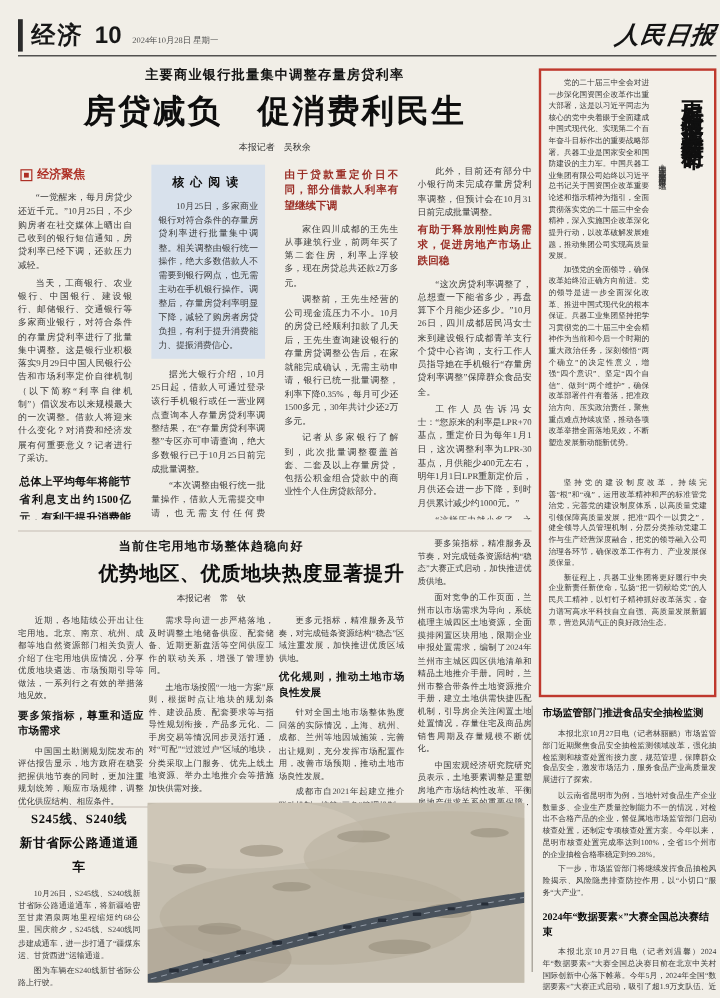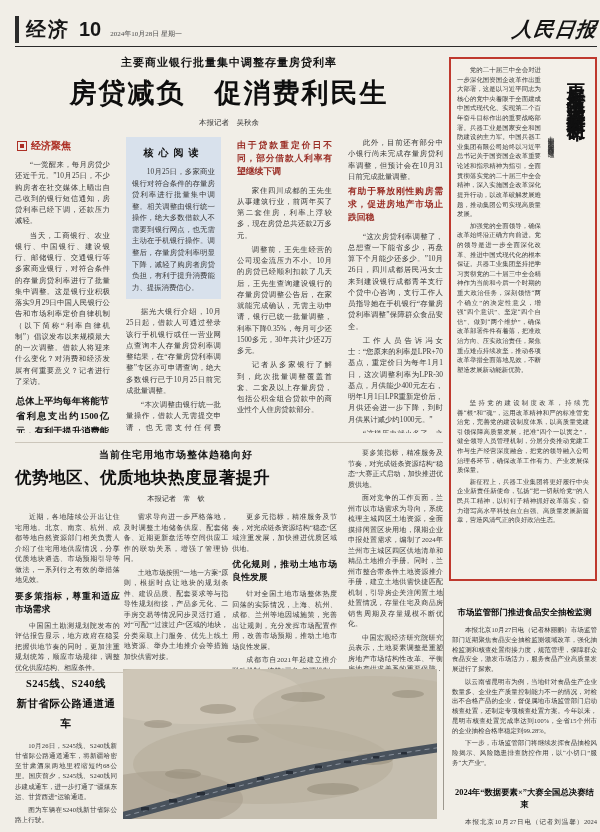--- a/index.html
+++ b/index.html
@@ -47,41 +47,41 @@
   .rb-title{writing-mode:vertical-rl;position:absolute;right:0;top:4px;font-size:19px;font-weight:900;
     letter-spacing:3px;color:#101010;}
   .rb-byline{writing-mode:vertical-rl;position:absolute;right:34px;top:66px;font-size:6.6px;color:#333;letter-spacing:1px;}
   .rb-bottom{font-size:6.4px;line-height:1.5;height:170px;overflow:hidden;margin-top:5px;}
   .rb-bottom p{margin-bottom:2px;}
 
   
   .land{top:448px;left:15px;width:428px;height:223px;display:flex;gap:11px;}
   .land-main{width:322px;display:flex;flex-direction:column;}
   .l-kicker{text-align:center;font-size:10px;font-weight:bold;letter-spacing:1px;color:#141414;}
-  .l-headline{text-align:left;font-size:16.5px;font-weight:900;letter-spacing:0.5px;color:#0e0e0e;margin-top:5px;}
+  .l-headline{text-align:right;font-size:16.5px;font-weight:900;letter-spacing:0.5px;color:#0e0e0e;margin-top:5px;}
   .l-byline{text-align:center;font-size:7.2px;color:#333;margin-top:5px;}
   .land-cols{display:flex;gap:4px;margin-top:8px;flex:1;overflow:hidden;}
   .land-col{flex:1;font-size:7px;line-height:1.5;overflow:hidden;}
   .land-col4{flex:1;font-size:7px;line-height:1.5;overflow:hidden;}
   .bold-sub{font-weight:bold;font-size:8.8px;color:#141414;line-height:1.5;margin:4px 0 5px;text-indent:0;text-align:justify;}
 
   
   .road{top:669px;left:15px;width:422px;height:150px;display:flex;gap:6px;}
   .road-text{width:102px;padding-top:5px;}
   .road-title{font-size:10.5px;font-weight:900;text-align:center;line-height:1.9;color:#0e0e0e;letter-spacing:0.5px;}
   .road-body{font-size:6.6px;line-height:1.55;margin-top:7px;}
   .photo{flex:1;position:relative;overflow:hidden;background:#c6bfb0;}
   .photo svg{display:block;width:100%;height:100%;}
 
   
   .vdiv{left:443px;top:588px;width:0;height:222px;border-left:1px solid #9d988e;}
   .hdiv1{left:15px;top:442px;width:428px;height:0;border-top:1px solid #ccc6bb;}
   .hdiv2{left:15px;top:672px;width:422px;height:0;border-top:1px solid #ccc6bb;}
   .briefs{top:588px;left:452px;width:145px;height:240px;overflow:hidden;}
-  .brief-title{font-size:8.4px;font-weight:900;text-align:center;color:#0e0e0e;line-height:1.45;margin:19px 0 6px;}
+  .brief-title{font-size:8.4px;font-weight:900;color:#0e0e0e;line-height:1.45;margin:1px 0 6px;}
   .briefs p{font-size:6.5px;line-height:1.5;}
   .brief-b{margin-top:9px;}
 </style>
 </head>
 <body>
 
 <div class="sec masthead">
   <div class="mh-left">
     <span class="mh-sec">经济</span>
     <span class="mh-num">10</span>

